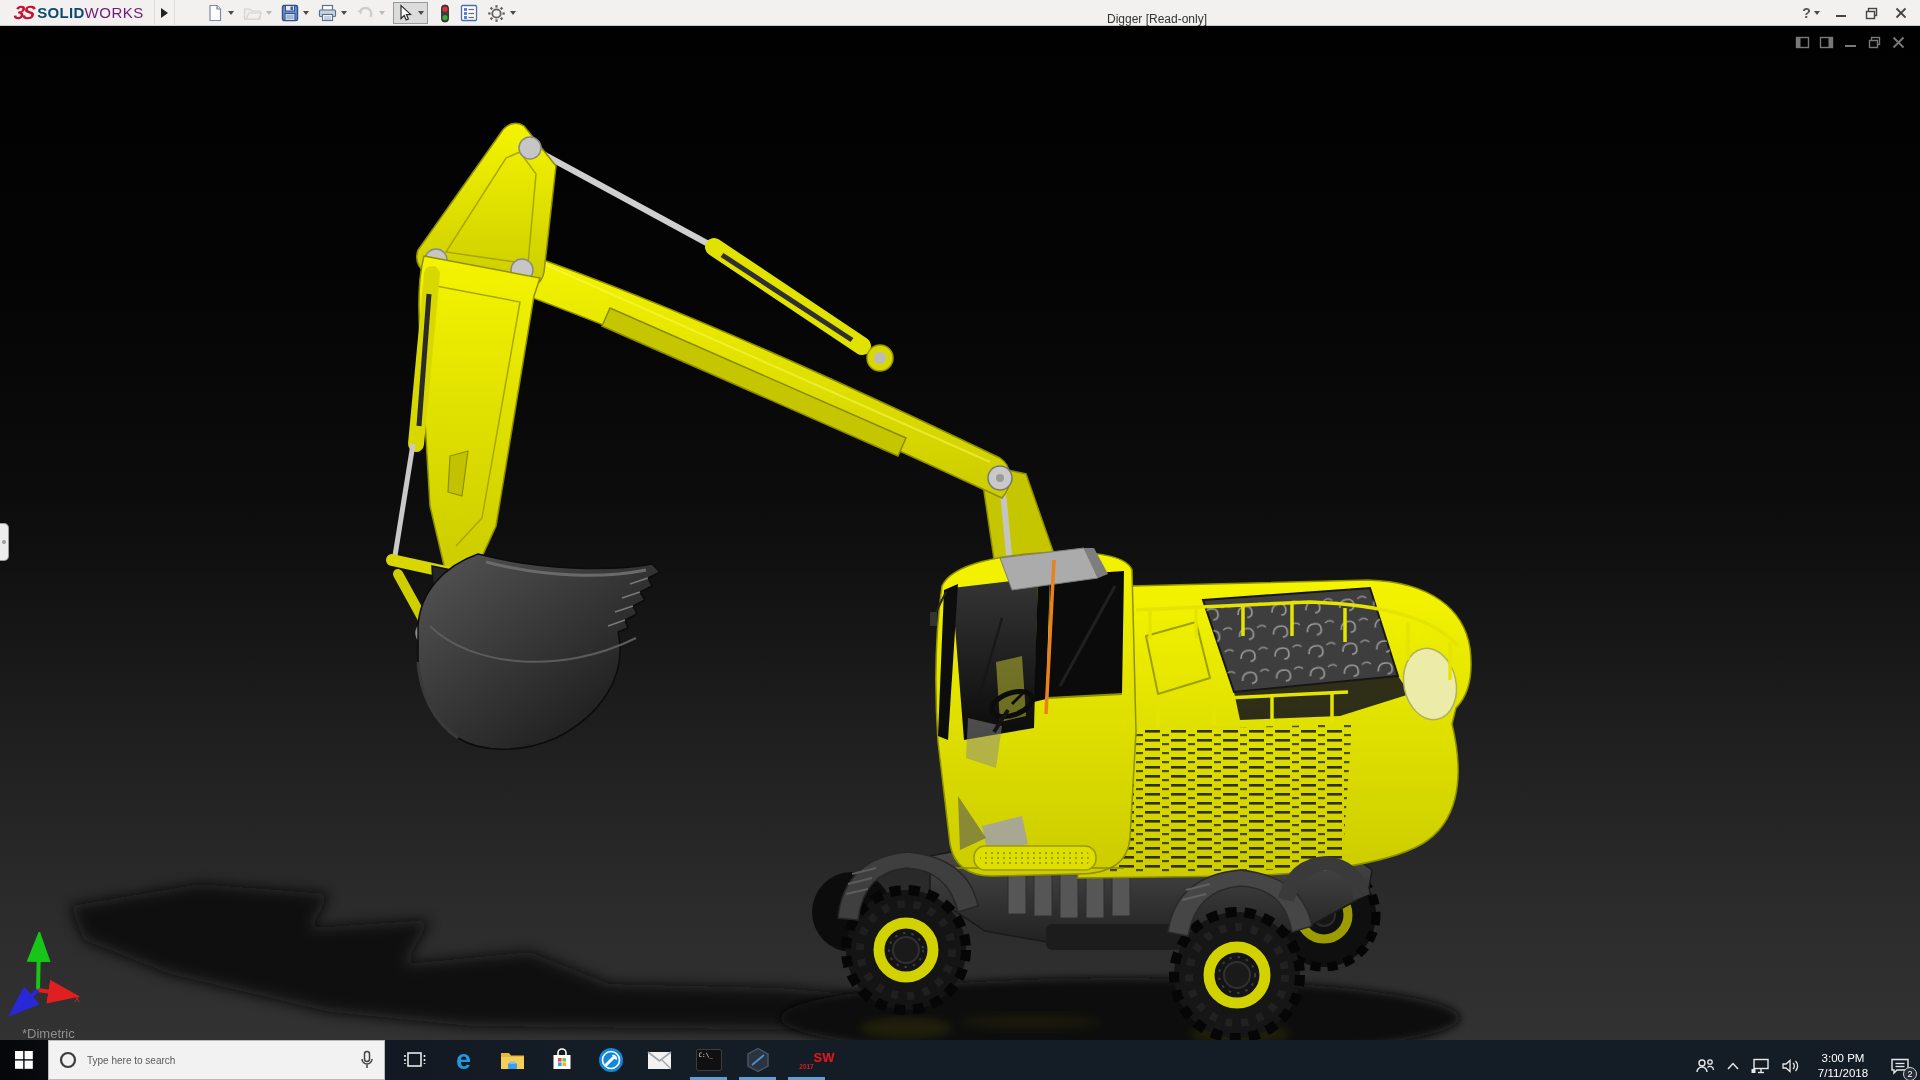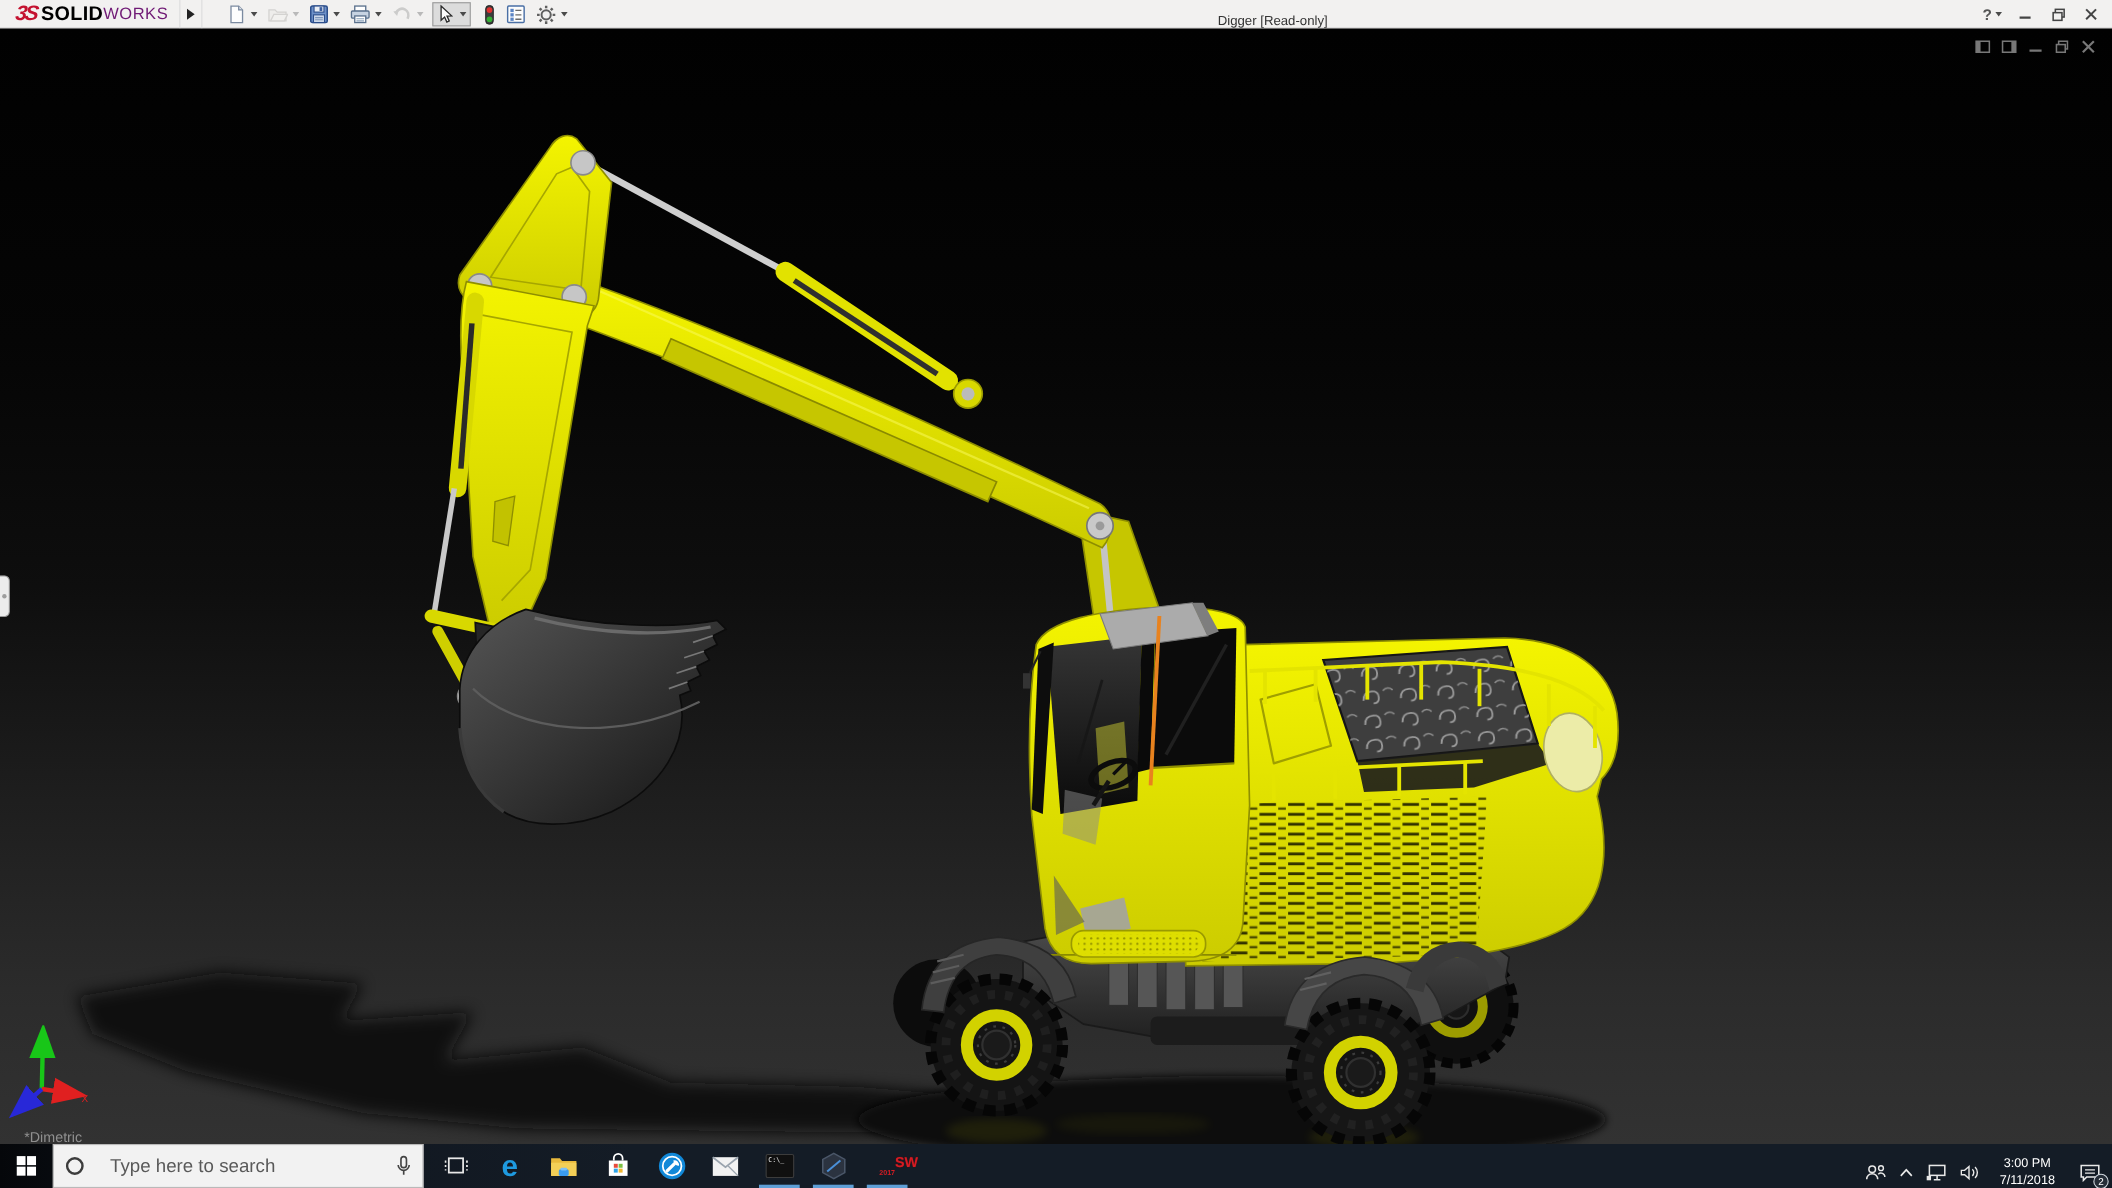--- a/index.html
+++ b/index.html
@@ -8,21 +8,21 @@
   .screen { position:relative; width:1920px; height:1080px; }
 
   
   .titlebar { position:absolute; top:0; left:0; width:1920px; height:26px;
               background:#f2f1f0; border-bottom:1px solid #c9c9c9;
               display:flex; align-items:center; }
   .brand { display:flex; align-items:center; height:26px; padding:0 10px 0 14px;
            border-right:1px solid #dcdcdc; }
   .brand-glyph { color:#c41230; font-weight:bold; font-style:italic; font-size:19px;
                  letter-spacing:-2px; margin-right:4px; transform:skewX(-8deg); }
-  .brand-solid { color:#000000; font-weight:bold; font-size:18px; letter-spacing:.3px; }
+  .brand-solid { color:#0c4a6e; font-weight:bold; font-size:15px; letter-spacing:.3px; }
   .brand-works { color:#701a75; font-weight:normal; font-size:15px; letter-spacing:.5px; }
   .flyout { width:20px; height:26px; display:flex; align-items:center; justify-content:center;
             border-right:1px solid #dcdcdc; cursor:pointer; }
   .flyout-tri { width:0; height:0; border-left:7px solid #222;
                 border-top:5px solid transparent; border-bottom:5px solid transparent; }
   .tools { position:absolute; left:205px; top:0; height:26px; display:flex; align-items:center; }
   .tbtn { display:flex; align-items:center; height:22px; margin-right:7px; padding:0 1px; }
   .tbtn svg { display:block; }
   .caret { width:0; height:0; border-top:4px solid #4a4a4a;
            border-left:3.5px solid transparent; border-right:3.5px solid transparent; margin-left:4px; }
@@ -50,22 +50,22 @@
   .orient { position:absolute; left:22px; top:1000px; font-size:13px; color:#8f8f8f; }
   .triad { position:absolute; left:8px; top:906px; }
 
   
   .taskbar { position:absolute; bottom:0; left:0; width:1920px; height:40px;
              background:linear-gradient(90deg,#05070a 0%,#10161f 12%,#141c26 30%,#141c26 100%);
              display:flex; align-items:stretch; }
   .startbtn { width:48px; display:flex; align-items:center; justify-content:center; cursor:pointer; }
   .searchbox { position:absolute; left:48px; top:0; width:337px; height:40px; background:#f2f2f2;
                border:1px solid #b9b9b9; display:flex; align-items:center; padding:0 10px; }
-  .searchbox input { flex:1; border:none; outline:none; background:transparent; font-size:17px;
-                     color:#444; margin-left:23px; font-family:"Liberation Sans",sans-serif; }
+  .searchbox input { flex:1; border:none; outline:none; background:transparent; font-size:10px;
+                     color:#444; margin-left:10px; font-family:"Liberation Sans",sans-serif; }
   .searchbox input::placeholder { color:#595959; opacity:1; }
   .apps { position:absolute; left:390px; top:0; height:40px; display:flex; }
   .app { position:relative; width:49px; height:40px; display:flex; align-items:center;
          justify-content:center; cursor:pointer; }
   .runline { position:absolute; bottom:0; left:6px; width:37px; height:3px; background:#5f9fd6; }
   .edge-e { color:#1e9ae0; font-weight:bold; font-size:27px; line-height:1; }
   .cmdbox { width:26px; height:22px; background:#101010; border:1px solid #3c3c3c; border-radius:2px;
             color:#e8e8e8; font-size:6px; font-family:"DejaVu Sans Mono",monospace; padding:1px 2px; }
   .swicon { text-align:center; line-height:1; }
   .swicon .sw { color:#d41c24; font-weight:bold; font-size:13px; letter-spacing:0;

